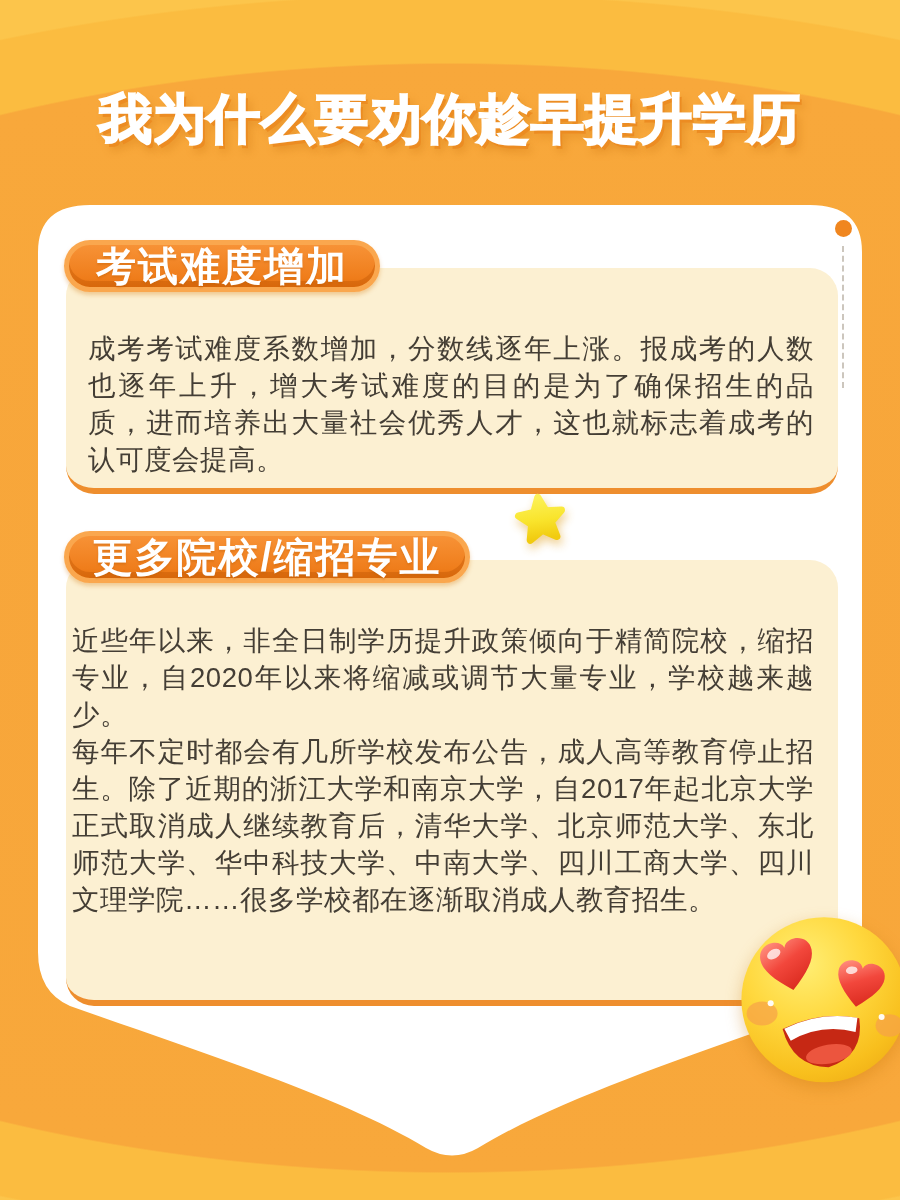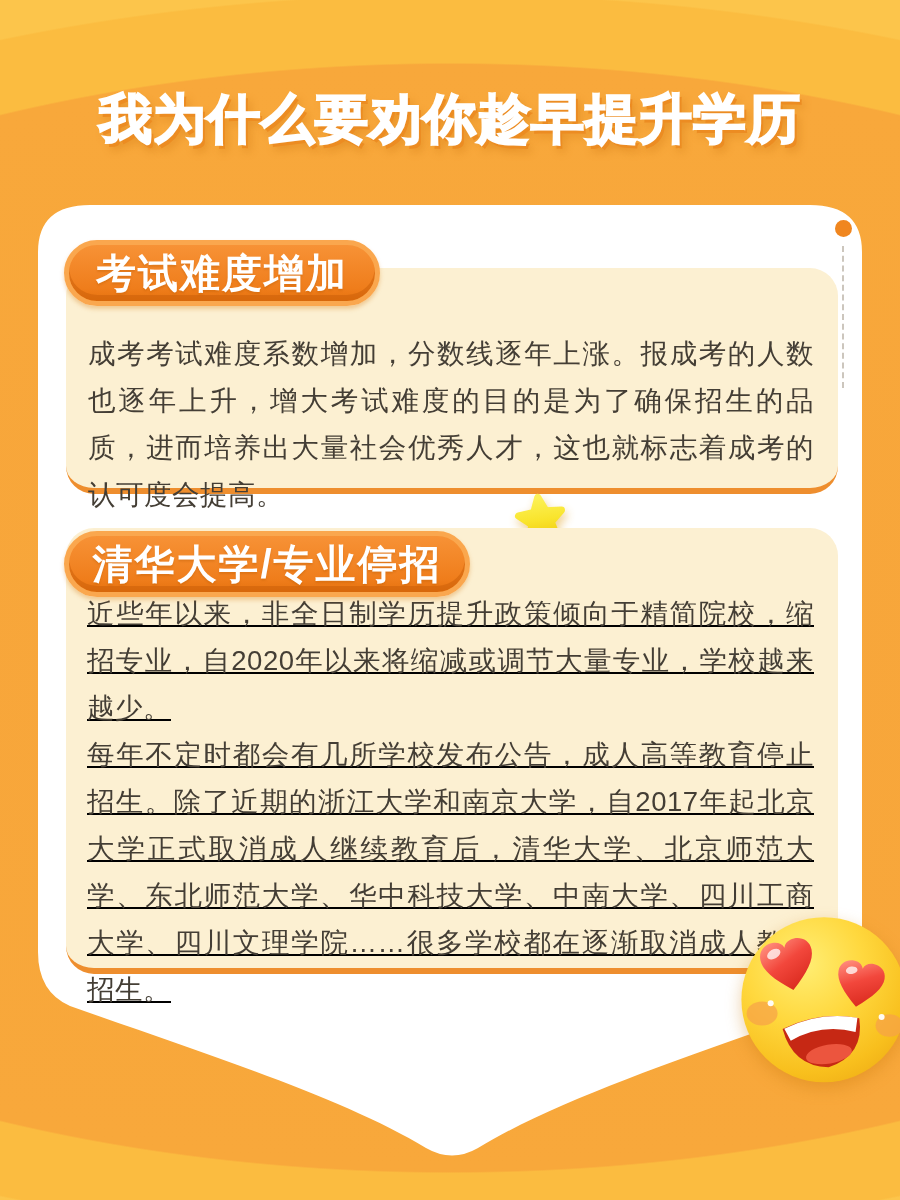--- a/index.html
+++ b/index.html
@@ -22,27 +22,27 @@
     white-space:nowrap;
   }
   .card-shape{position:absolute;left:0;top:0;width:900px;height:1200px;}
   .panel{
     position:absolute;left:66px;width:772px;
     background:#FCF0D2;border-radius:28px;
     border-bottom:6px solid #EE8E2E;
     box-sizing:border-box;
   }
   .panel-1{top:268px;height:226px;padding:62px 24px 0 22px;}
-  .panel-2{top:528px;height:446px;padding:62px 24px 0 21px;text-decoration:underline;}
+  .panel-2{top:560px;height:446px;padding:62px 24px 0 6px;}
   .panel p{
-    margin:0;font-size:27.5px;line-height:47px;color:#443E35;
+    margin:0;font-size:27.5px;line-height:37px;color:#443E35;
     font-weight:500;letter-spacing:.5px;text-align:justify;
   }
   .pill{
-    position:absolute;left:64px;height:66px;
+    position:absolute;left:64px;height:52px;
     border-radius:40px;
     border:5px solid #FAA74E;
     background:linear-gradient(180deg,#F79236 0%,#EF7D1B 78%,#E6720F 100%);
     box-shadow:inset 0 -6px 0 rgba(198,92,6,.45), 0 3px 4px rgba(216,130,30,.35);
     display:flex;align-items:center;justify-content:center;
     box-sizing:border-box;
   }
   .pill-1{top:240px;width:316px;}
   .pill-2{top:531px;width:406px;}
   .pill span{
@@ -103,21 +103,21 @@
       </linearGradient>
     </defs>
     <polygon transform="rotate(-8 60 62)" points="60,18 71.8,45.8 101.8,48.4 79,68.2 85.9,97.6 60,82 34.1,97.6 41,68.2 18.2,48.4 48.2,45.8" fill="url(#sg)" stroke="url(#sg)" stroke-width="14" stroke-linejoin="round"></polygon>
   </svg>
 
   <div class="panel panel-2">
     <p>近些年以来，非全日制学历提升政策倾向于精简院校，缩招专业，自2020年以来将缩减或调节大量专业，学校越来越少。</p>
     <p>每年不定时都会有几所学校发布公告，成人高等教育停止招生。除了近期的浙江大学和南京大学，自2017年起北京大学正式取消成人继续教育后，清华大学、北京师范大学、东北师范大学、华中科技大学、中南大学、四川工商大学、四川文理学院……很多学校都在逐渐取消成人教育招生。</p>
   </div>
   <div class="pill pill-2">
-    <span>清华大学/专业停招</span>
+    <span>更多院校/缩招专业</span>
   </div>
 
   <svg class="emoji" viewBox="0 0 200 200" aria-hidden="true">
     <defs>
       <radialGradient id="fg" cx="0.38" cy="0.28" r="0.9">
         <stop offset="0" stop-color="#FFEE74"></stop>
         <stop offset="0.4" stop-color="#FFD83E"></stop>
         <stop offset="0.74" stop-color="#F8BF1D"></stop>
         <stop offset="1" stop-color="#EBA512"></stop>
       </radialGradient>

